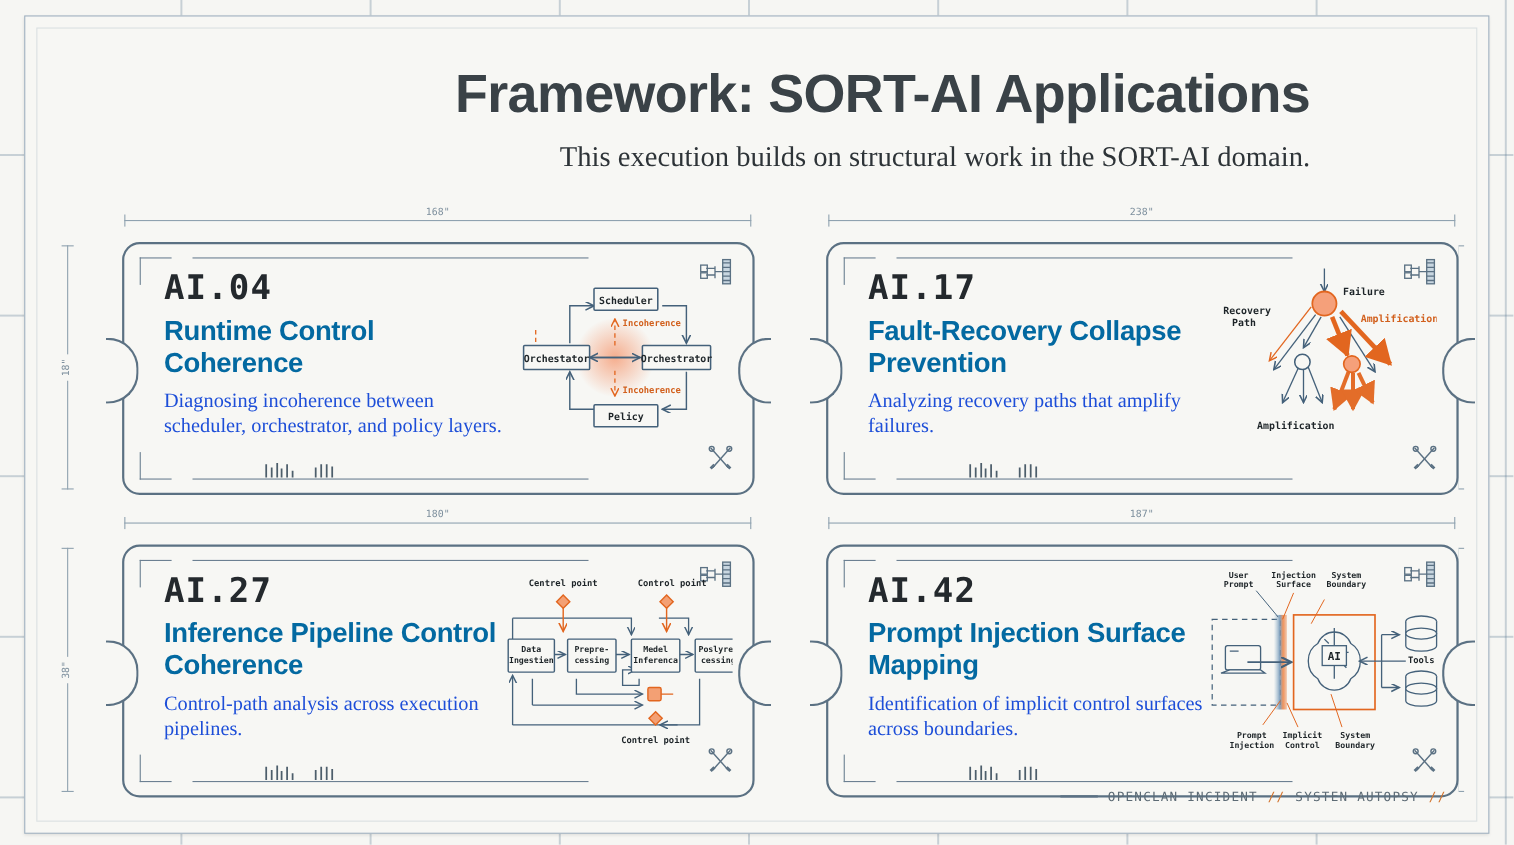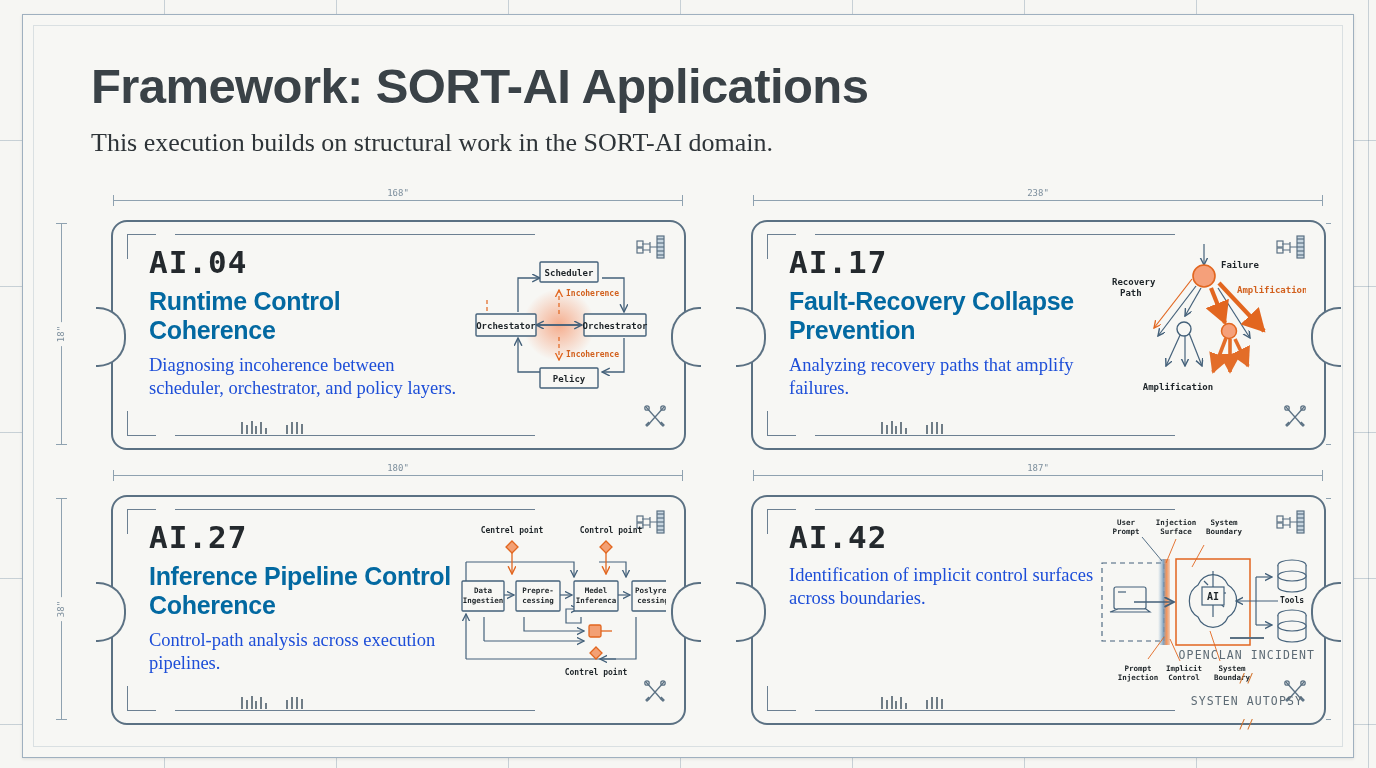--- a/index.html
+++ b/index.html
@@ -24,21 +24,21 @@
     background:#f7f7f4;
     border:1.5px solid #9fb0bf;
     box-shadow:0 1px 3px rgba(0,0,0,.10);
   }
   #paper:before{
     content:"";position:absolute;left:10px;top:10px;right:10px;bottom:10px;
     border:1px solid rgba(120,145,165,.22);pointer-events:none;
   }
 
   
-  #header{position:absolute;left:68px;top:46px;width:1100px;}
+  #header{position:absolute;left:68px;top:46px;width:1100px;text-align:right;}
   #title{
     font-size:49px;font-weight:bold;color:#3a4247;letter-spacing:-.6px;
     font-family:"Liberation Sans", sans-serif;line-height:1.05;
     text-shadow:0 1px 0 rgba(255,255,255,.7);
   }
   #subtitle{
     margin-top:16px;font-size:26px;color:#2e3438;
     font-family:"Liberation Serif", serif;
   }
 
@@ -98,21 +98,21 @@
   .dim-h .lbl{position:absolute;left:50%;transform:translateX(-50%);top:-3px;background:#f7f7f4;padding:0 5px;}
   .dim-v{width:12px;}
   .dim-v .bar{position:absolute;top:0;bottom:0;left:6px;border-left:1.2px solid #8fa2b0;}
   .dim-v .cap{position:absolute;left:1px;width:11px;height:1.2px;background:#8fa2b0;}
   .dim-v .lbl{position:absolute;top:50%;left:50%;transform:translate(-50%,-50%) rotate(-90deg);background:#f7f7f4;padding:0 4px;white-space:nowrap;}
 
   
   #footer{
     position:absolute;right:38px;bottom:26px;
     font-family:"DejaVu Sans Mono", monospace;font-size:11.5px;
-    color:#5d6b75;letter-spacing:1.1px;display:flex;align-items:center;gap:9px;flex-direction:column;
+    color:#5d6b75;letter-spacing:1.1px;display:flex;align-items:center;gap:9px;
   }
   #footer .rule{width:34px;height:2px;background:#5b7183;}
   #footer .sep{color:#d2742e;}
   .viz-label{font-family:"DejaVu Sans Mono", monospace;font-weight:bold;}
 </style>
 </head>
 <body>
 
 <div id="grid-bg"></div>
 
@@ -492,20 +492,21 @@
       <div class="ticket-frame"></div>
       <div class="notch left"></div>
       <div class="notch right"></div>
       <div class="inner-br br-tl"></div>
       <div class="inner-br br-bl"></div>
       <div class="inner-br br-topline"></div>
       <div class="inner-br br-botline"></div>
 
       <div class="card-body">
         <div class="card-code">AI.42</div>
+        <div class="card-title">Prompt Injection Surface Mapping</div>
         <div class="card-desc">Identification of implicit control surfaces across boundaries.</div>
       </div>
 
       <svg class="corner-icon" viewBox="0 0 30 26">
         <g stroke="#5b7183" stroke-width="1.2" fill="none">
           <rect x="21" y="2" width="7" height="22" fill="#c8d6e0"></rect>
           <line x1="21" y1="5" x2="28" y2="5"></line>
             <line x1="21" y1="9" x2="28" y2="9"></line>
           <line x1="21" y1="13" x2="28" y2="13"></line>
             <line x1="21" y1="17" x2="28" y2="17"></line>

